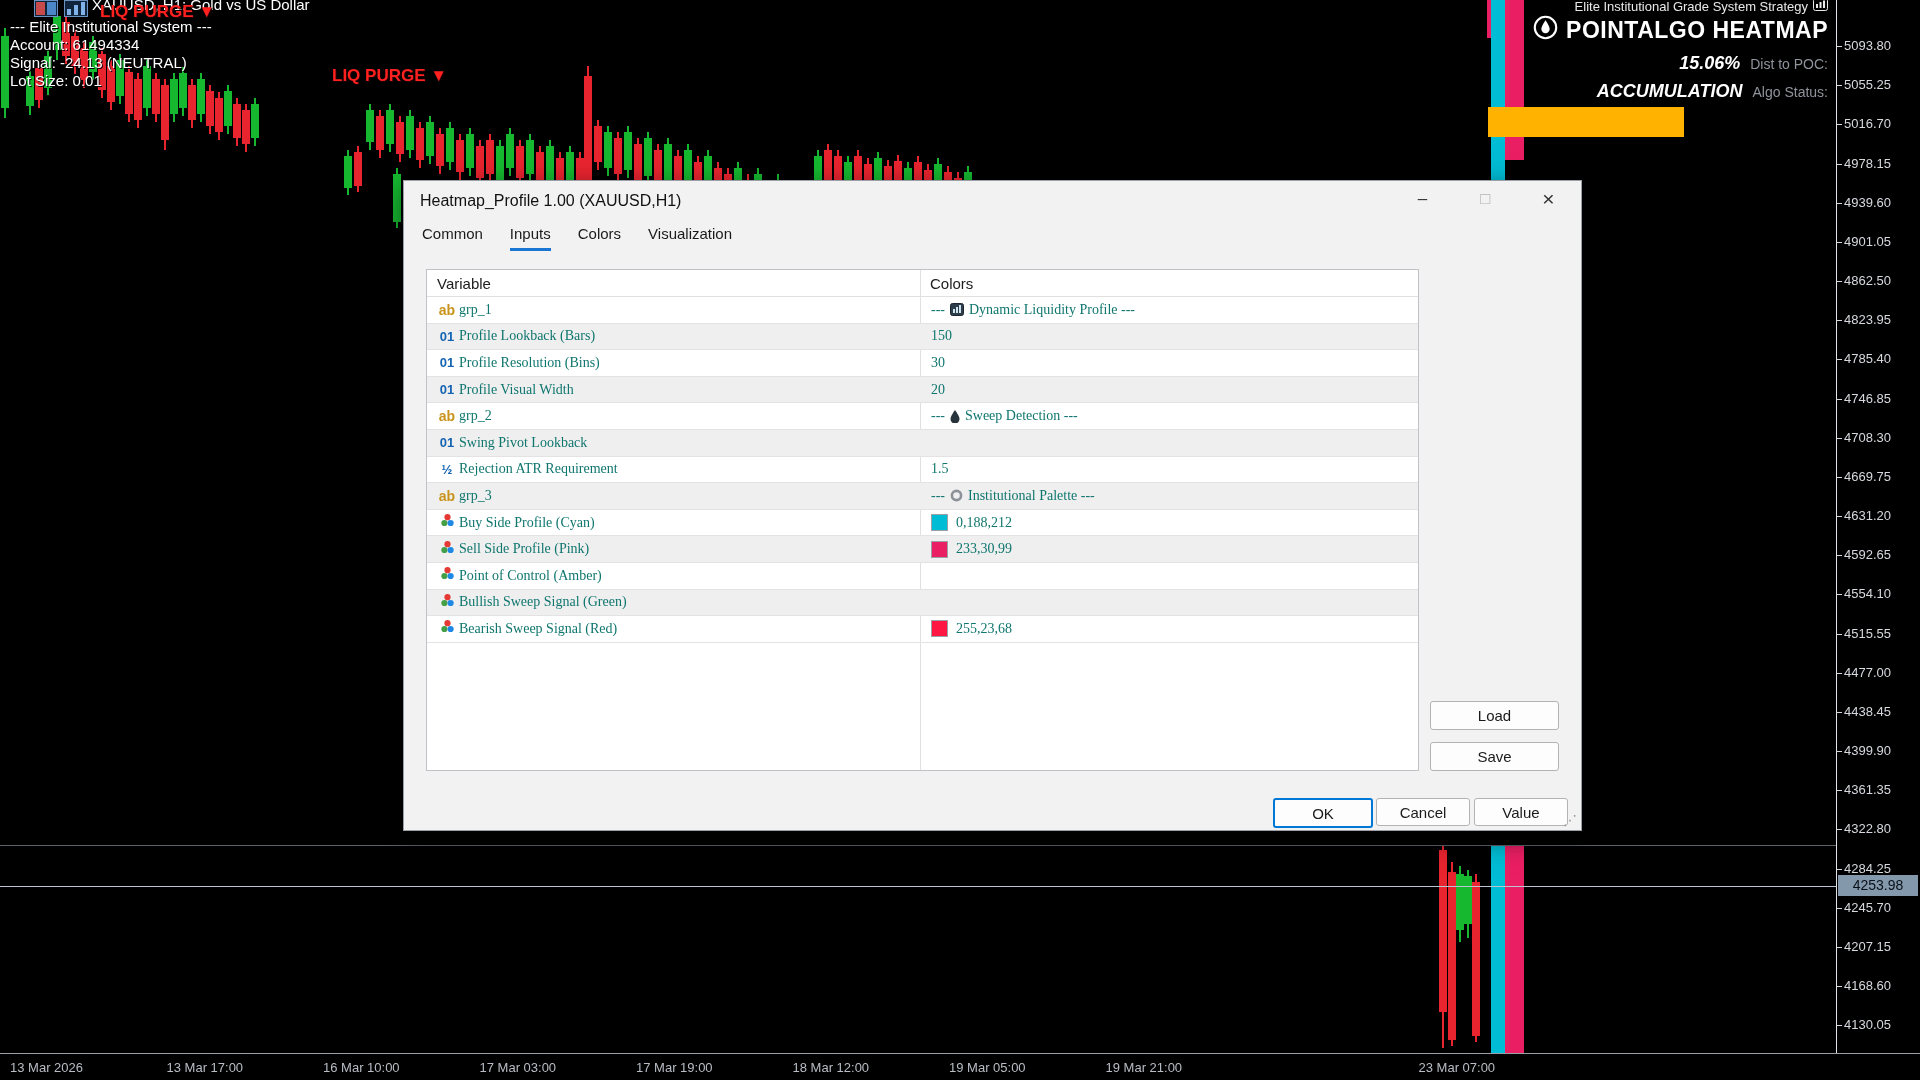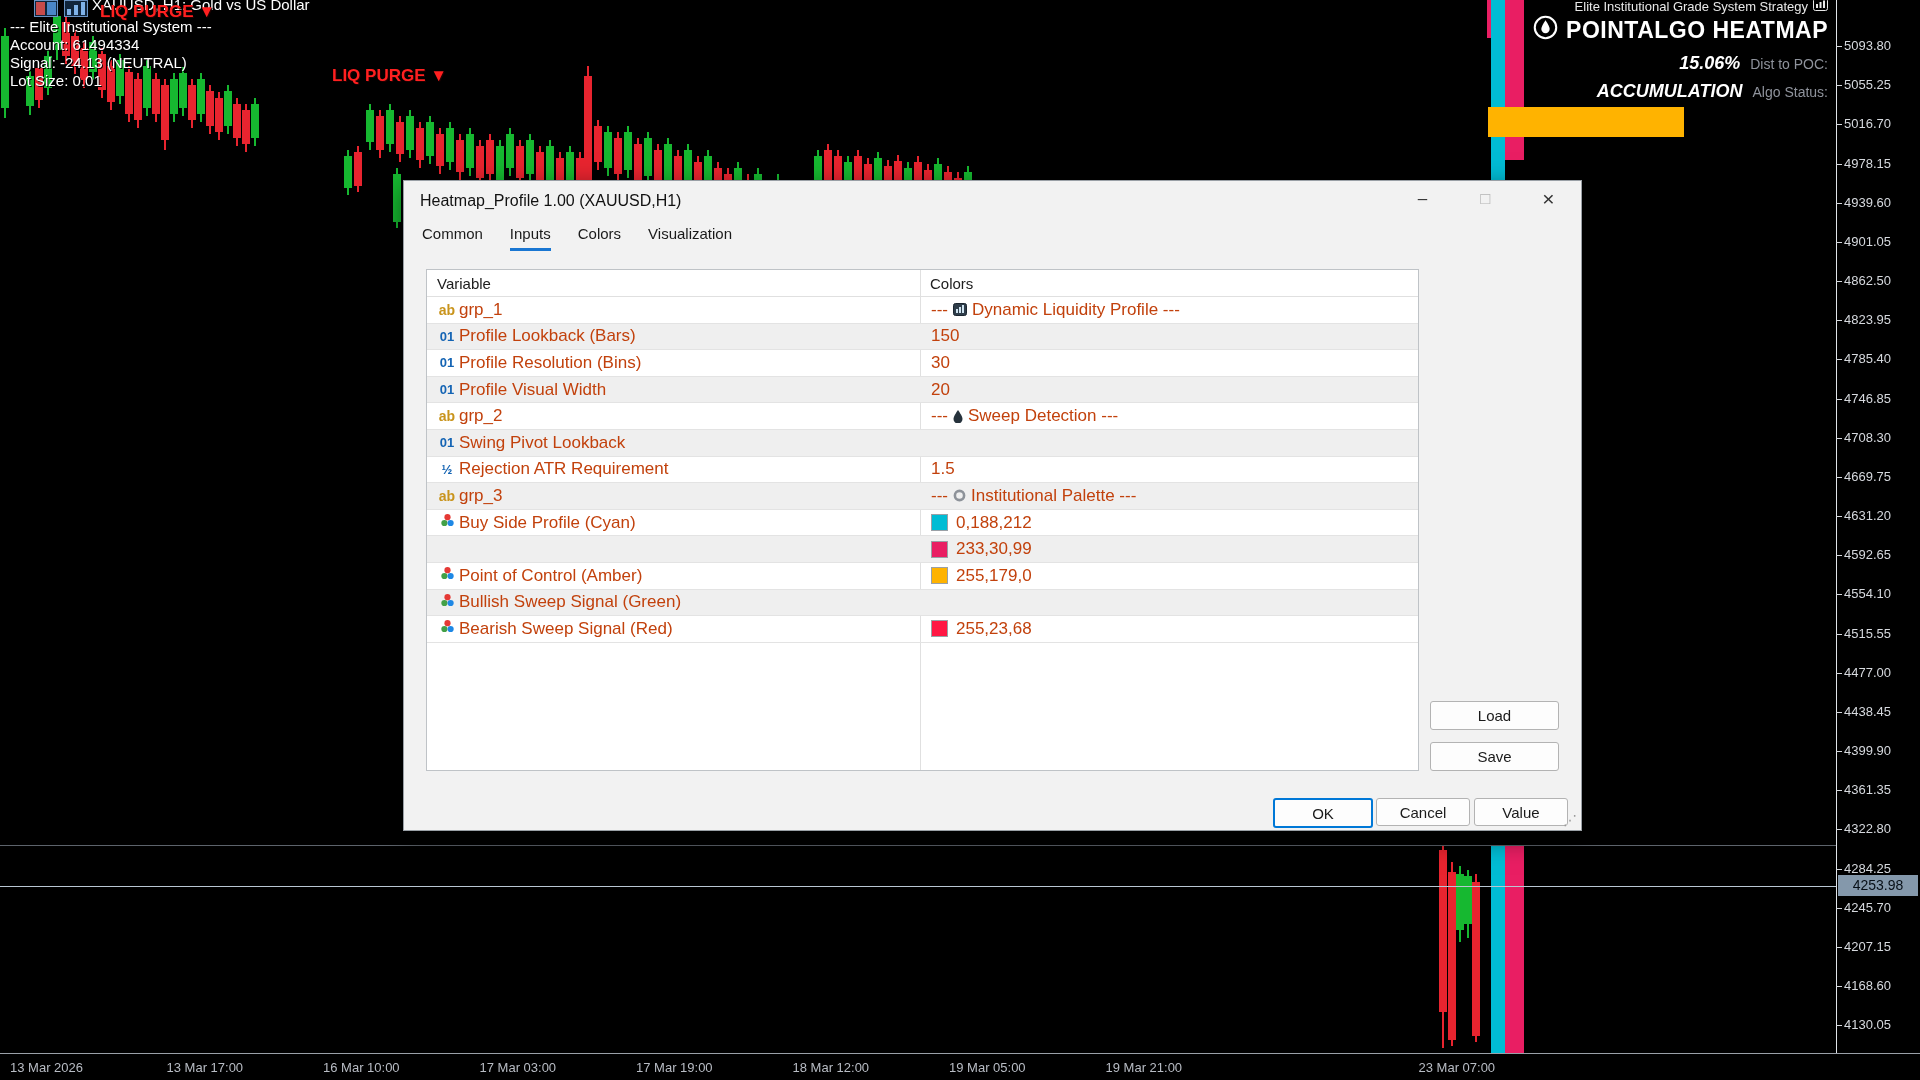--- a/index.html
+++ b/index.html
@@ -56,21 +56,21 @@
   .t-head{position:absolute;left:0;top:0;width:100%;height:27px;border-bottom:1px solid #e0e0e0;box-sizing:border-box;}
   .t-head .h1{position:absolute;left:10px;top:5px;font-size:15px;}
   .t-head .h2{position:absolute;left:503px;top:5px;font-size:15px;}
   .t-row{position:absolute;left:0;width:100%;height:26.6px;border-bottom:1px solid #e3e3e3;box-sizing:border-box;}
   .t-row.alt{background:#efefef;}
   .cell-name{position:absolute;left:0;top:0;width:493px;height:100%;display:flex;align-items:center;}
   .cell-val{position:absolute;left:494px;top:0;right:0;height:100%;display:flex;align-items:center;padding-left:10px;}
   .ticon{width:24px;margin-left:8px;text-align:center;flex:0 0 24px;font-weight:bold;}
   .ticon.ab{color:#c9941c;font-size:14px;}
   .ticon.num{color:#1464b4;font-size:13px;}
-  .pname,.pval{font-size:17px;color:#c2410c;white-space:nowrap;}
+  .pname,.pval{font-size:14px;color:#0f766e;white-space:nowrap;font-family:Liberation Serif, serif;}
   .swatch{display:inline-block;width:15px;height:15px;border:1px solid #9aa0a6;margin-right:8px;flex:0 0 15px;}
   .gicon{display:inline-flex;margin:0 5px;align-items:center;}
 
   .btn{position:absolute;background:#fdfdfd;border:1px solid #b3b3b3;border-radius:3px;font-size:15px;
        display:flex;align-items:center;justify-content:center;color:#1a1a1a;}
   .btn.primary{border:2px solid #0078d7;}
   .grip{position:absolute;right:4px;bottom:2px;color:#9a9a9a;font-size:14px;}
 </style>
 </head>
 <body>
@@ -692,38 +692,42 @@
                   <circle cx="10.6" cy="10" r="3.1" fill="#1e88e5"></circle>
                 </svg></span>
               <span class="pname">Buy Side Profile (Cyan)</span>
             </div>
             <div class="cell-val">
               <span class="swatch" style="background: rgb(0, 188, 212);"></span>
               <span class="pval">0,188,212</span>
             </div>
           </div>
           <div class="t-row alt" style="top: 266.4px;">
+            <div class="cell-name">
+              <span class="ticon"><svg width="15" height="15" viewBox="0 0 15 15">
+                  <circle cx="7.5" cy="4.2" r="3.1" fill="#e53935"></circle>
+                  <circle cx="4.4" cy="10" r="3.1" fill="#43a047"></circle>
+                  <circle cx="10.6" cy="10" r="3.1" fill="#1e88e5"></circle>
+                </svg></span>
+              <span class="pname">Sell Side Profile (Pink)</span>
+            </div>
             <div class="cell-val">
               <span class="swatch" style="background: rgb(233, 30, 99);"></span>
               <span class="pval">233,30,99</span>
             </div>
           </div>
           <div class="t-row" style="top: 293px;">
             <div class="cell-name">
               <span class="ticon"><svg width="15" height="15" viewBox="0 0 15 15">
                   <circle cx="7.5" cy="4.2" r="3.1" fill="#e53935"></circle>
                   <circle cx="4.4" cy="10" r="3.1" fill="#43a047"></circle>
                   <circle cx="10.6" cy="10" r="3.1" fill="#1e88e5"></circle>
                 </svg></span>
               <span class="pname">Point of Control (Amber)</span>
             </div>
-            <div class="cell-val">
-              <span class="swatch" style="background: rgb(255, 179, 0);"></span>
-              <span class="pval">255,179,0</span>
-            </div>
           </div>
           <div class="t-row alt" style="top: 319.6px;">
             <div class="cell-name">
               <span class="ticon"><svg width="15" height="15" viewBox="0 0 15 15">
                   <circle cx="7.5" cy="4.2" r="3.1" fill="#e53935"></circle>
                   <circle cx="4.4" cy="10" r="3.1" fill="#43a047"></circle>
                   <circle cx="10.6" cy="10" r="3.1" fill="#1e88e5"></circle>
                 </svg></span>
               <span class="pname">Bullish Sweep Signal (Green)</span>
             </div>

